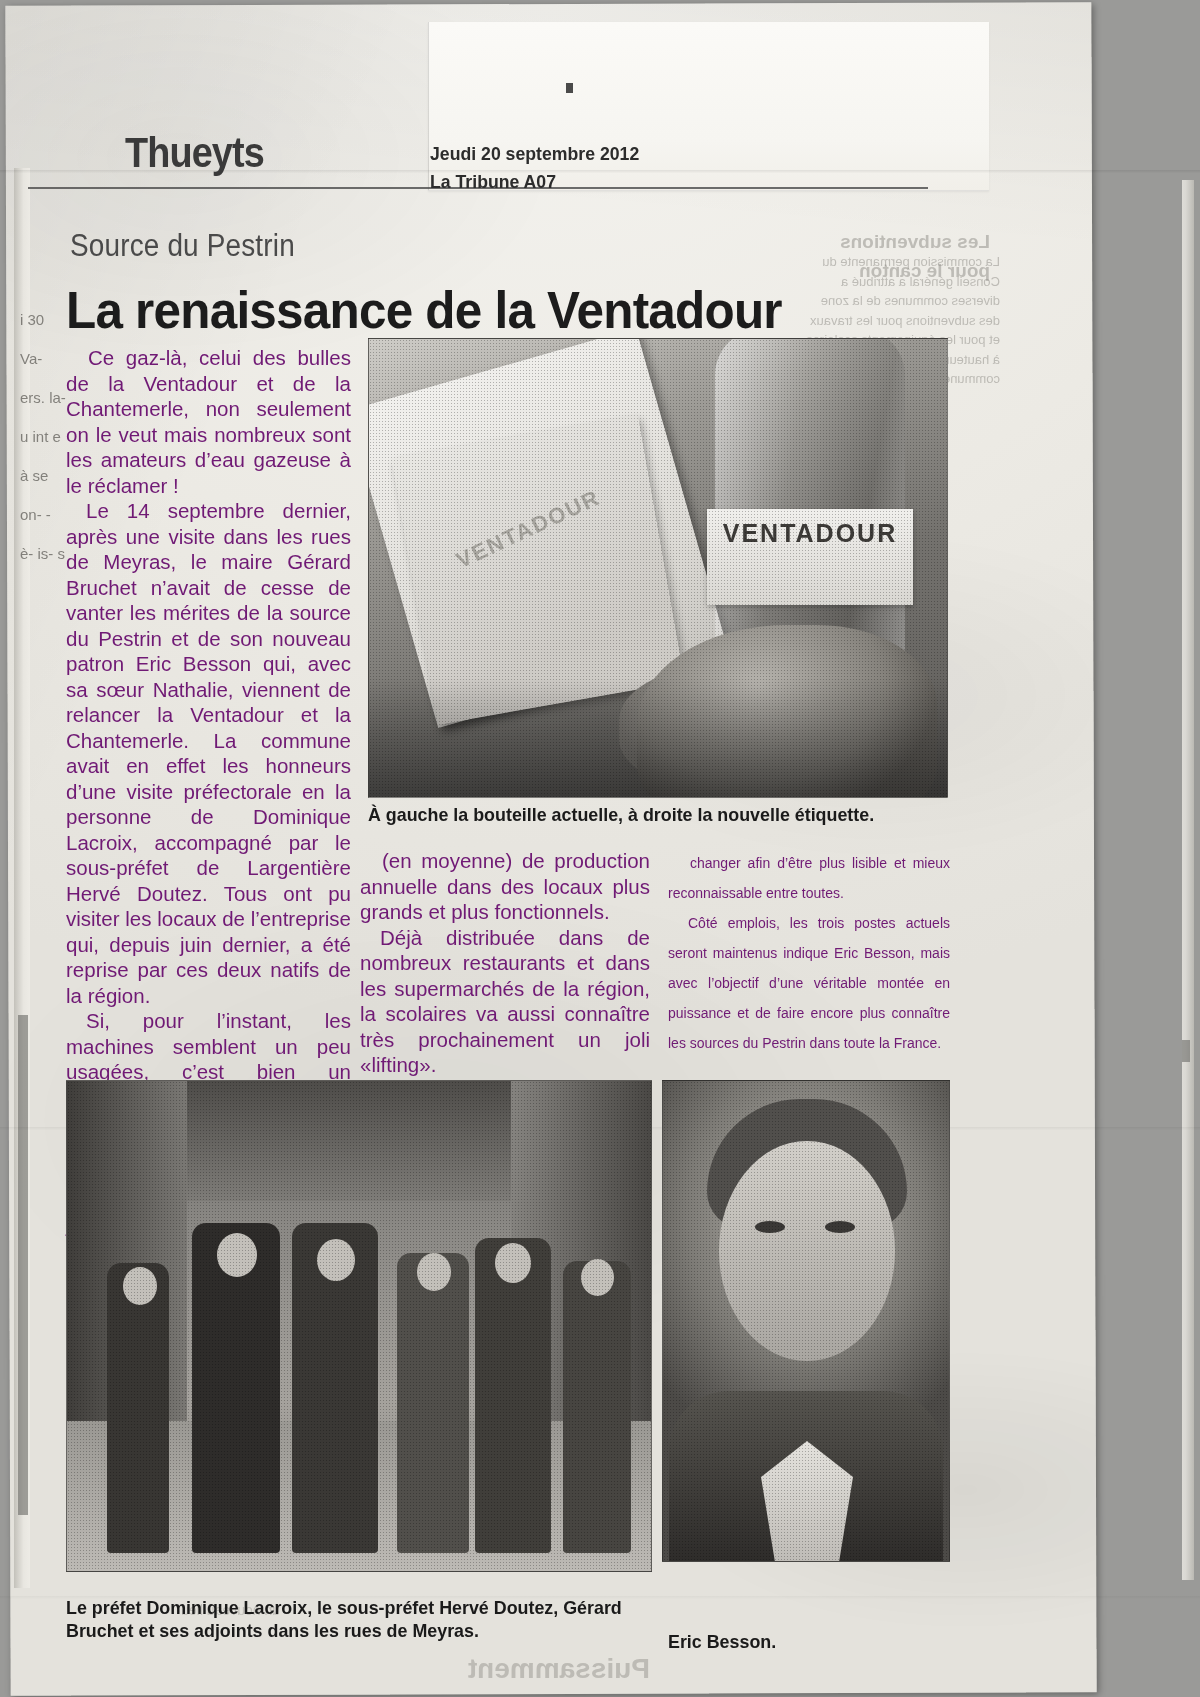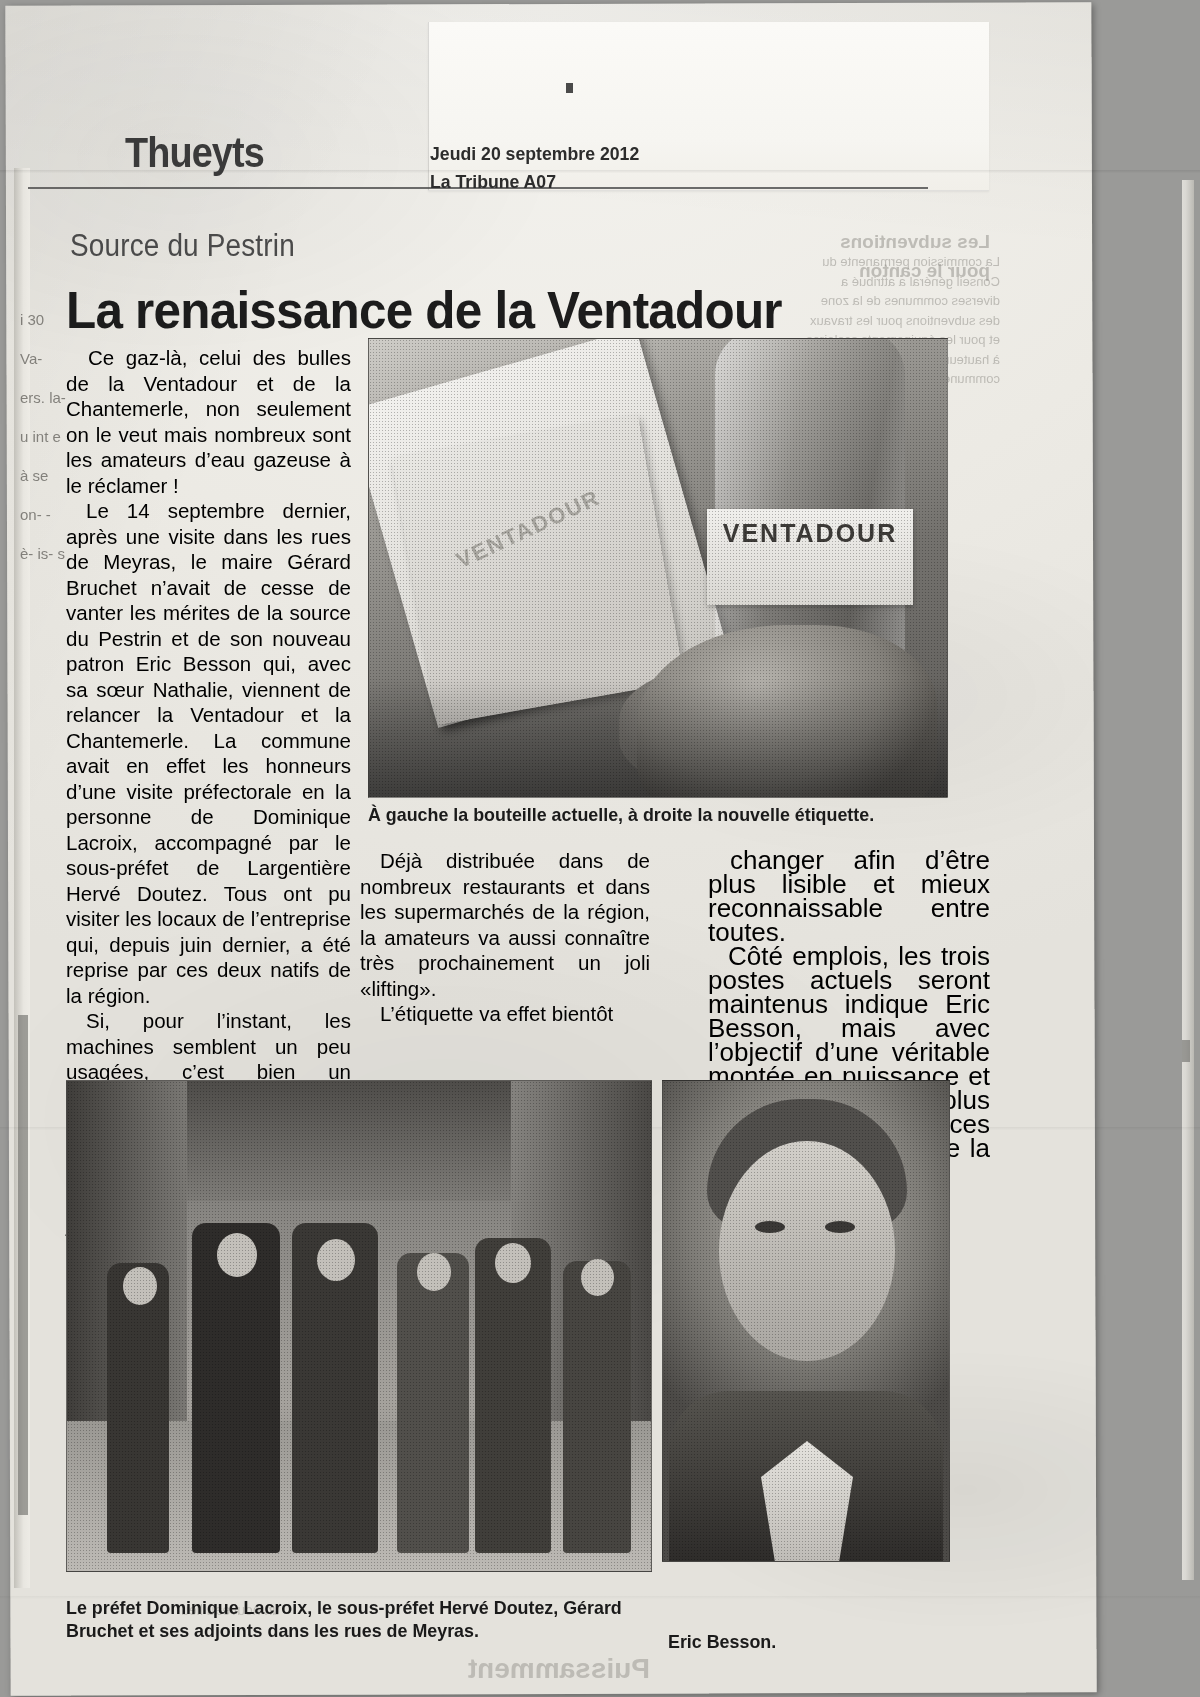--- a/index.html
+++ b/index.html
@@ -116,36 +116,36 @@
     pointer-events:none;user-select:none;
   }
   .ghost.g-head{left:820px;top:228px;font-size:19px;font-weight:bold;width:170px;}
   .ghost.g-b1{left:800px;top:252px;width:200px;font-size:13px;}
   .ghost.g-mid{left:520px;top:540px;width:330px;font-size:26px;font-weight:bold;opacity:.42;}
   .ghost.g-left{left:20px;top:300px;width:46px;font-size:15px;line-height:2.6;opacity:.72;text-align:left;transform:none;color:#5c5a55;}
   .ghost.g-foot{left:330px;top:1648px;width:320px;font-size:28px;font-weight:bold;opacity:.45;}
   .ghost.g-foot2{left:40px;top:1600px;width:240px;font-size:14px;opacity:.4;}
 
   
-  .col{position:absolute;text-align:justify;color:#000000;}
+  .col{position:absolute;text-align:justify;color:#701a75;}
   .col p{margin:0;text-indent:20px;}
   .col p.first{text-indent:22px;}
 
   .col-a{
     left:66px;top:345px;width:285px;
     font-size:20.5px;line-height:25.5px;
     hyphens:auto;
   }
   .col-b{
     left:360px;top:848px;width:290px;
     font-size:20.5px;line-height:25.5px;
   }
   .col-c{
-    left:708px;top:848px;width:282px;
-    font-size:26px;line-height:24px;
+    left:668px;top:848px;width:282px;
+    font-size:14px;line-height:30px;
   }
 
   
   .photo{
     position:absolute;
     background:#6f6f6c;
     border:1px solid rgba(0,0,0,.35);
     overflow:hidden;
   }
   .photo .halftone{
@@ -291,21 +291,22 @@
         <span>VENTADOUR</span>
       </div>
       <div class="pb-hand2"></div>
       <div class="pb-hand"></div>
       <div class="pb-dark"></div>
       <div class="halftone"></div>
     </div>
     <div class="caption cap-bottle">À gauche la bouteille actuelle, à droite la nouvelle étiquette.</div>
 
     <div class="col col-b">
-      <p>Déjà distribuée dans de nombreux restaurants et dans les supermarchés de la région, la amateurs va aussi connaître très prochainement un joli «lifting».</p>
+      <p class="first">(en moyenne) de production annuelle dans des locaux plus grands et plus fonctionnels.</p>
+      <p>Déjà distribuée dans de nombreux restaurants et dans les supermarchés de la région, la scolaires va aussi connaître très prochainement un joli «lifting».</p>
       <p>L’étiquette va effet bientôt</p>
     </div>
 
     <div class="col col-c">
       <p class="first">changer afin d’être plus lisible et mieux reconnaissable entre toutes.</p>
       <p>Côté emplois, les trois postes actuels seront maintenus indique Eric Besson, mais avec l’objectif d’une véritable montée en puissance et de faire encore plus connaître les sources du Pestrin dans toute la France.</p>
     </div>
 
     <div class="photo photo-group">
       <div class="pg-sky"></div>

